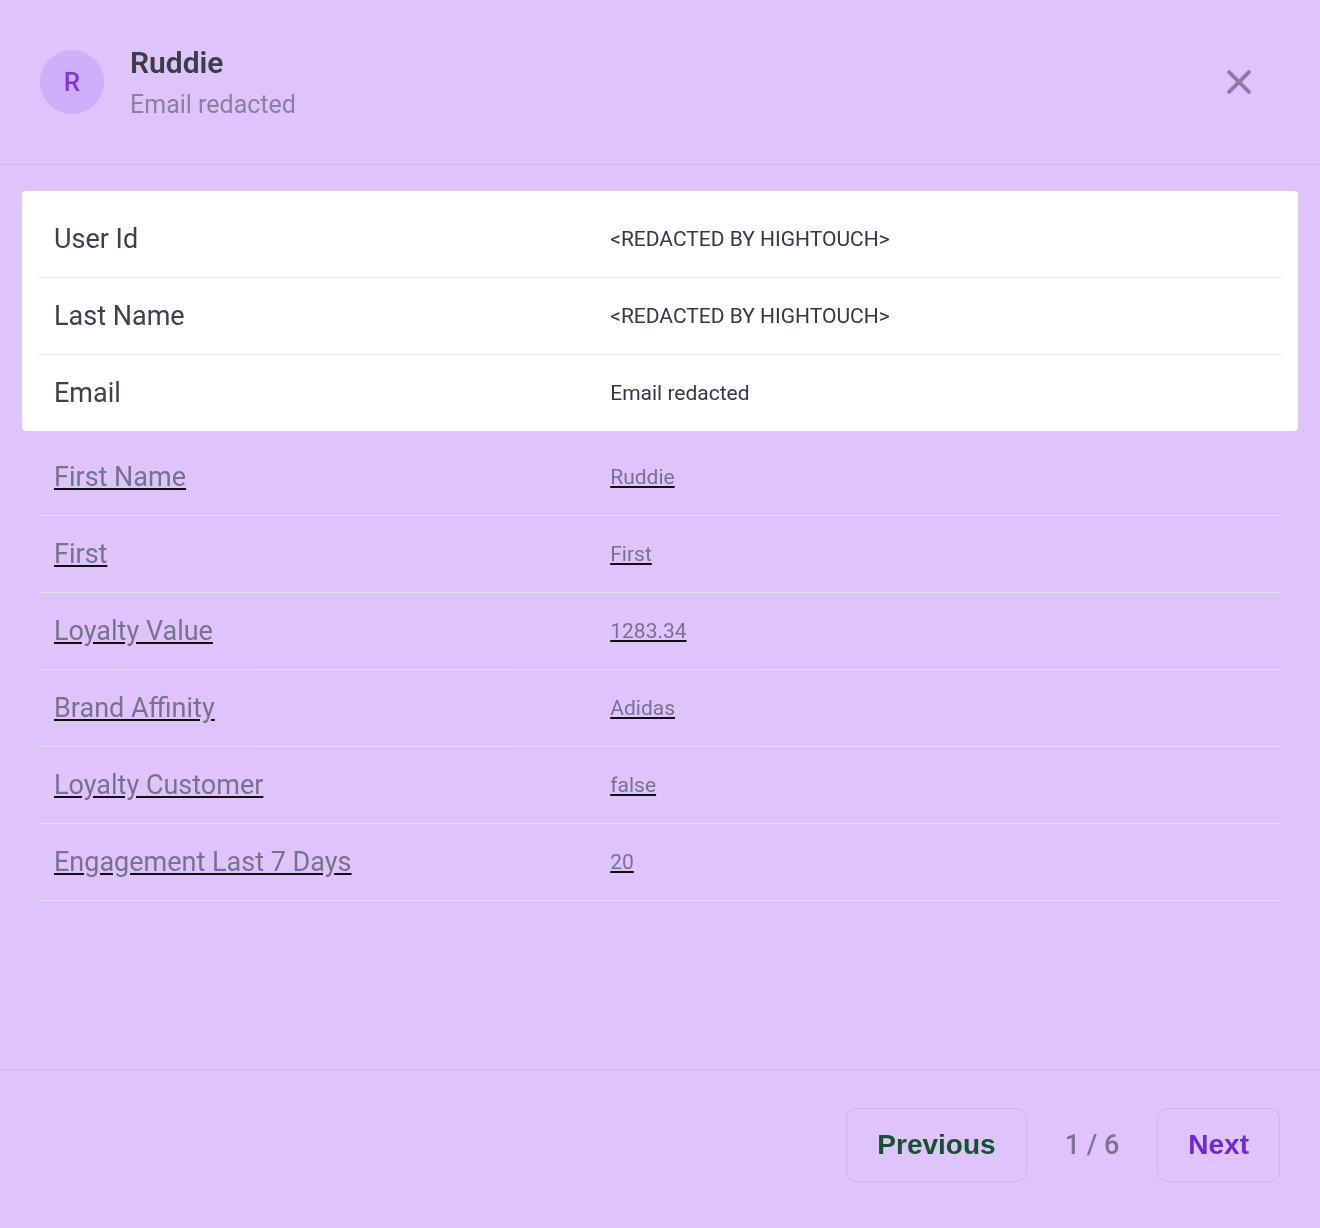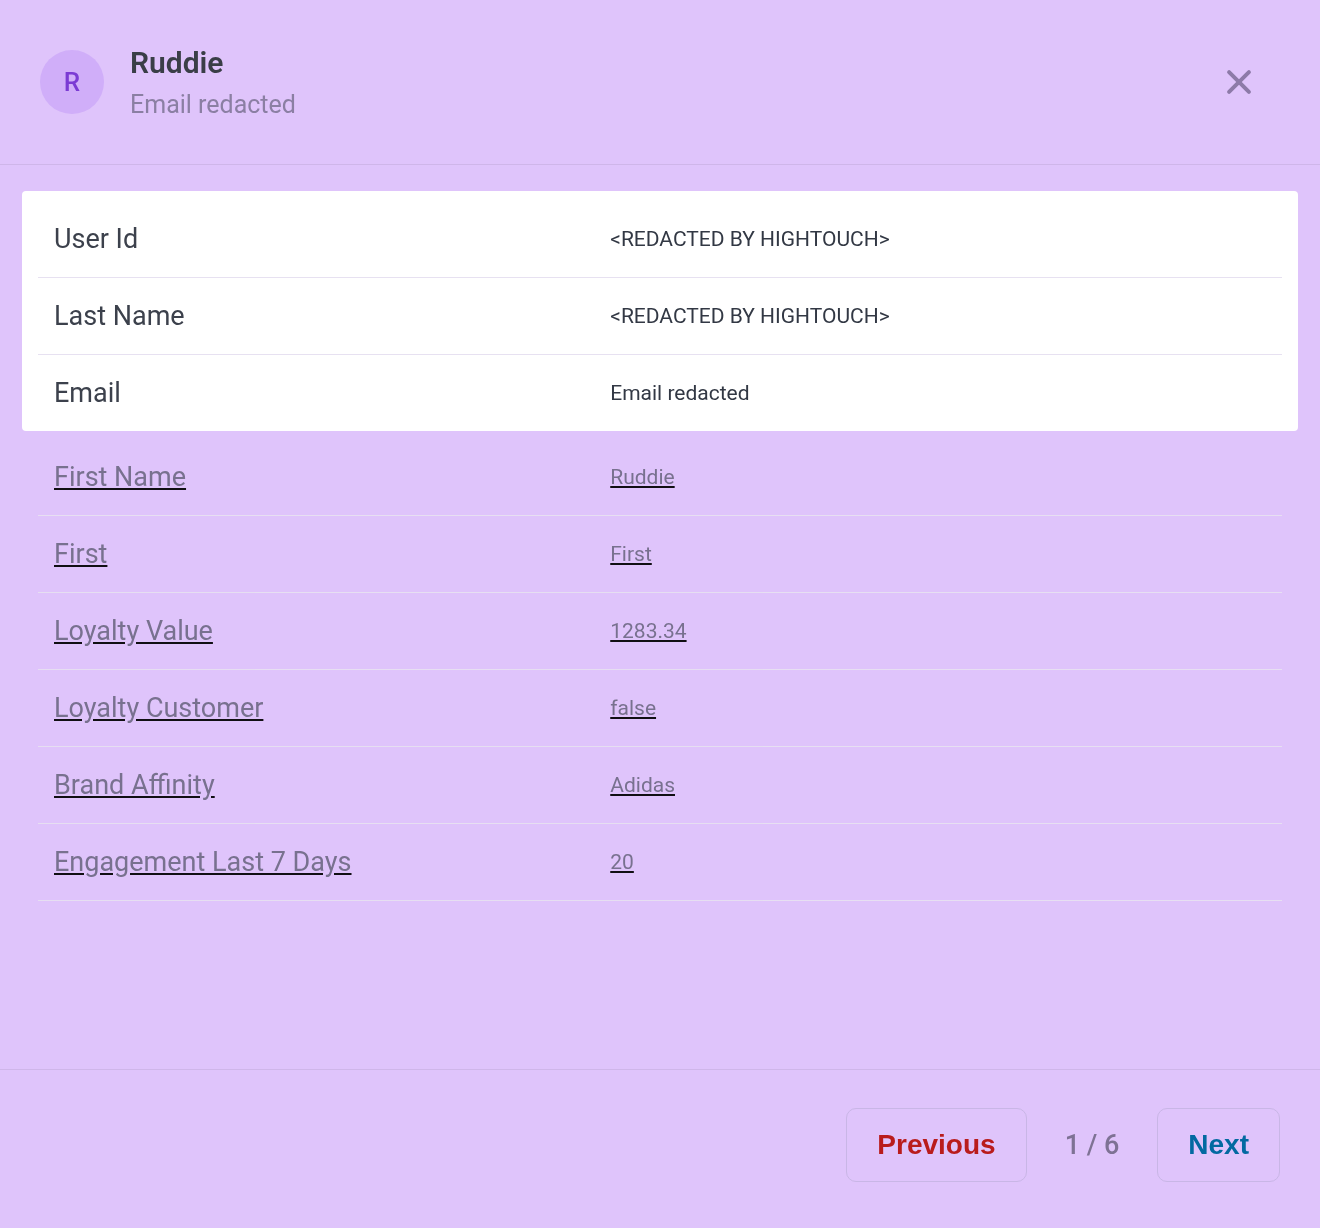--- a/index.html
+++ b/index.html
@@ -150,25 +150,25 @@
     }
 
     .pager-btn {
       border: 1.5px solid #c9b6e6;
       background: transparent;
       border-radius: 10px;
       padding: 20px 30px;
       font-size: 28px;
       font-weight: 600;
       cursor: pointer;
-      color: #0369a1;
+      color: #6d28d9;
     }
 
     .pager-btn[disabled] {
-      color: #b91c1c;
+      color: #14532d;
       cursor: default;
     }
 
     .page-indicator {
       font-size: 27px;
       color: #7e7294;
       font-weight: 500;
       text-align: right;
     }
   </style>
@@ -216,26 +216,26 @@
       </div>
       <div class="field-row">
         <div class="field-label">First</div>
         <div class="field-value">First</div>
       </div>
       <div class="field-row">
         <div class="field-label">Loyalty Value</div>
         <div class="field-value">1283.34</div>
       </div>
       <div class="field-row">
+        <div class="field-label">Brand Affinity</div>
+        <div class="field-value">Adidas</div>
+      </div>
+      <div class="field-row">
         <div class="field-label">Loyalty Customer</div>
         <div class="field-value">false</div>
-      </div>
-      <div class="field-row">
-        <div class="field-label">Brand Affinity</div>
-        <div class="field-value">Adidas</div>
       </div>
       <div class="field-row">
         <div class="field-label">Engagement Last 7 Days</div>
         <div class="field-value">20</div>
       </div>
     </div>
 
   </div>
 
   <div class="footer">

